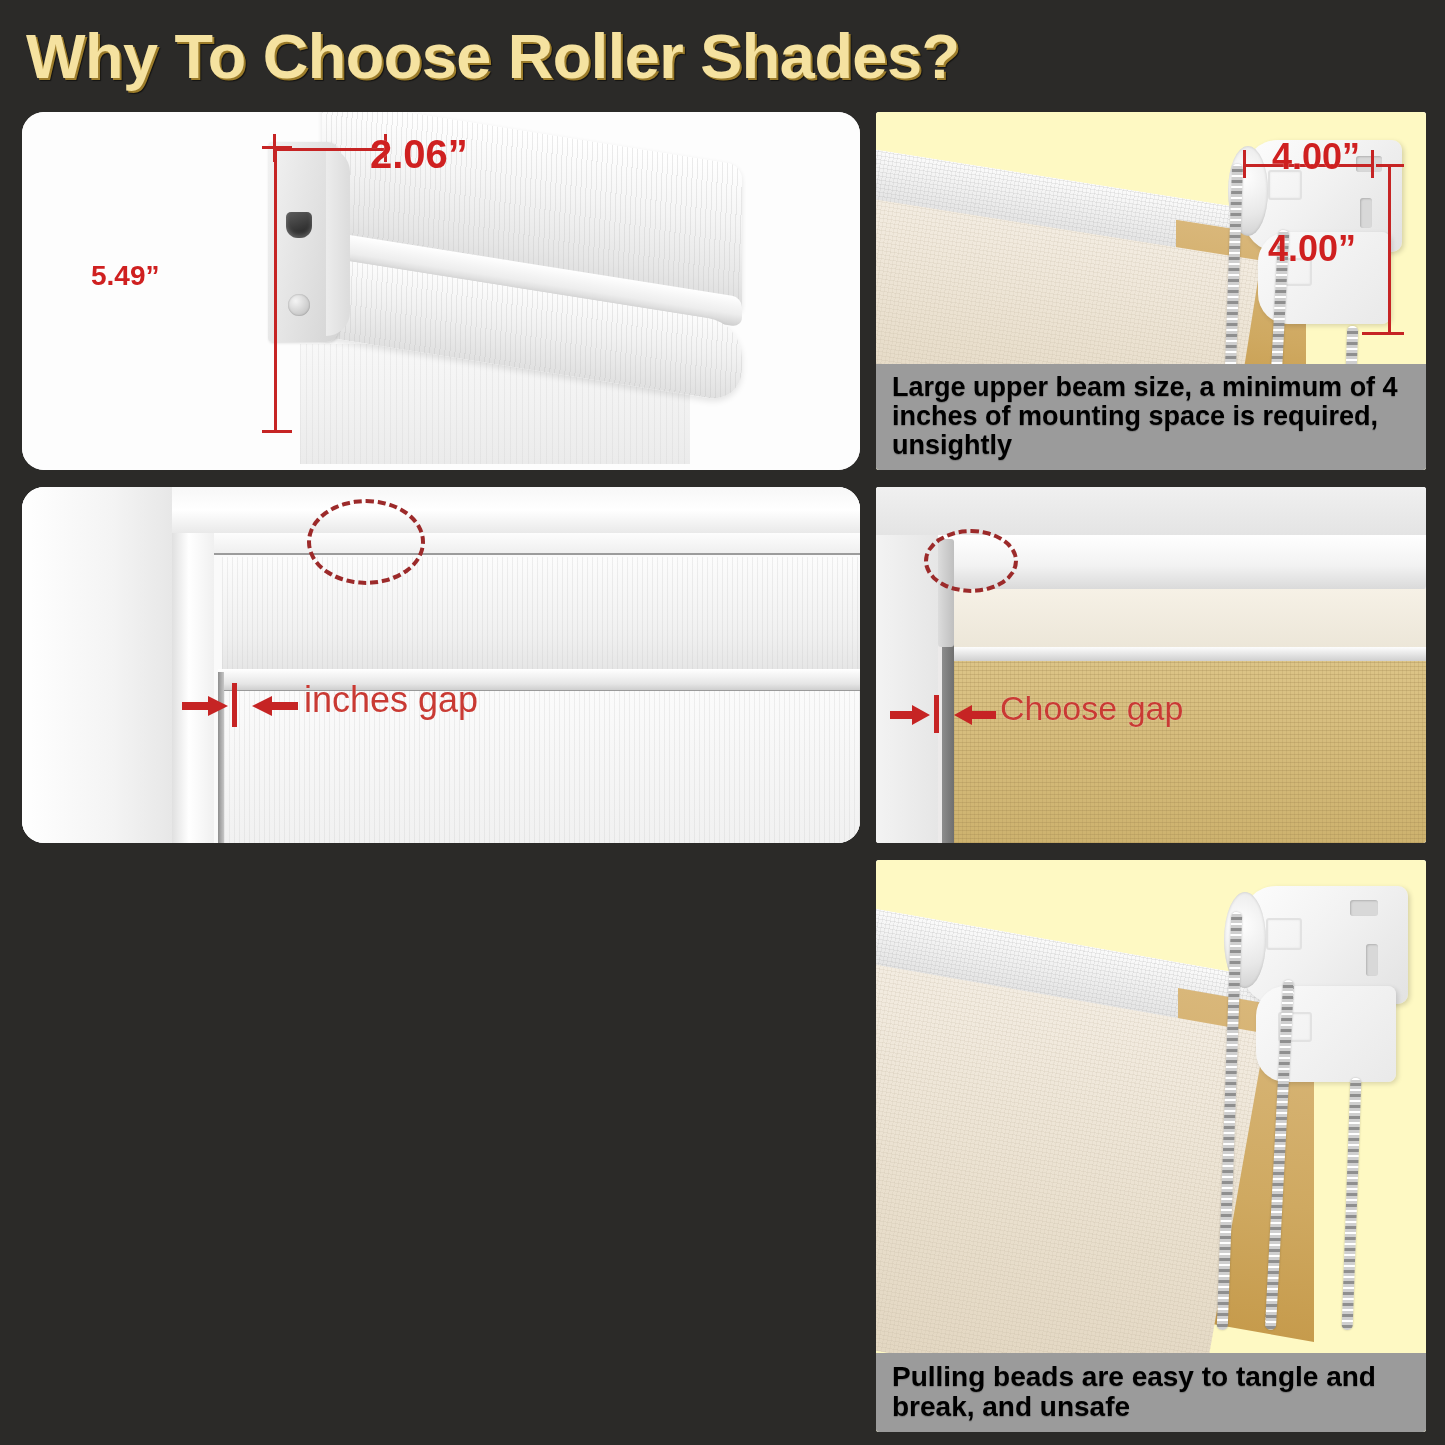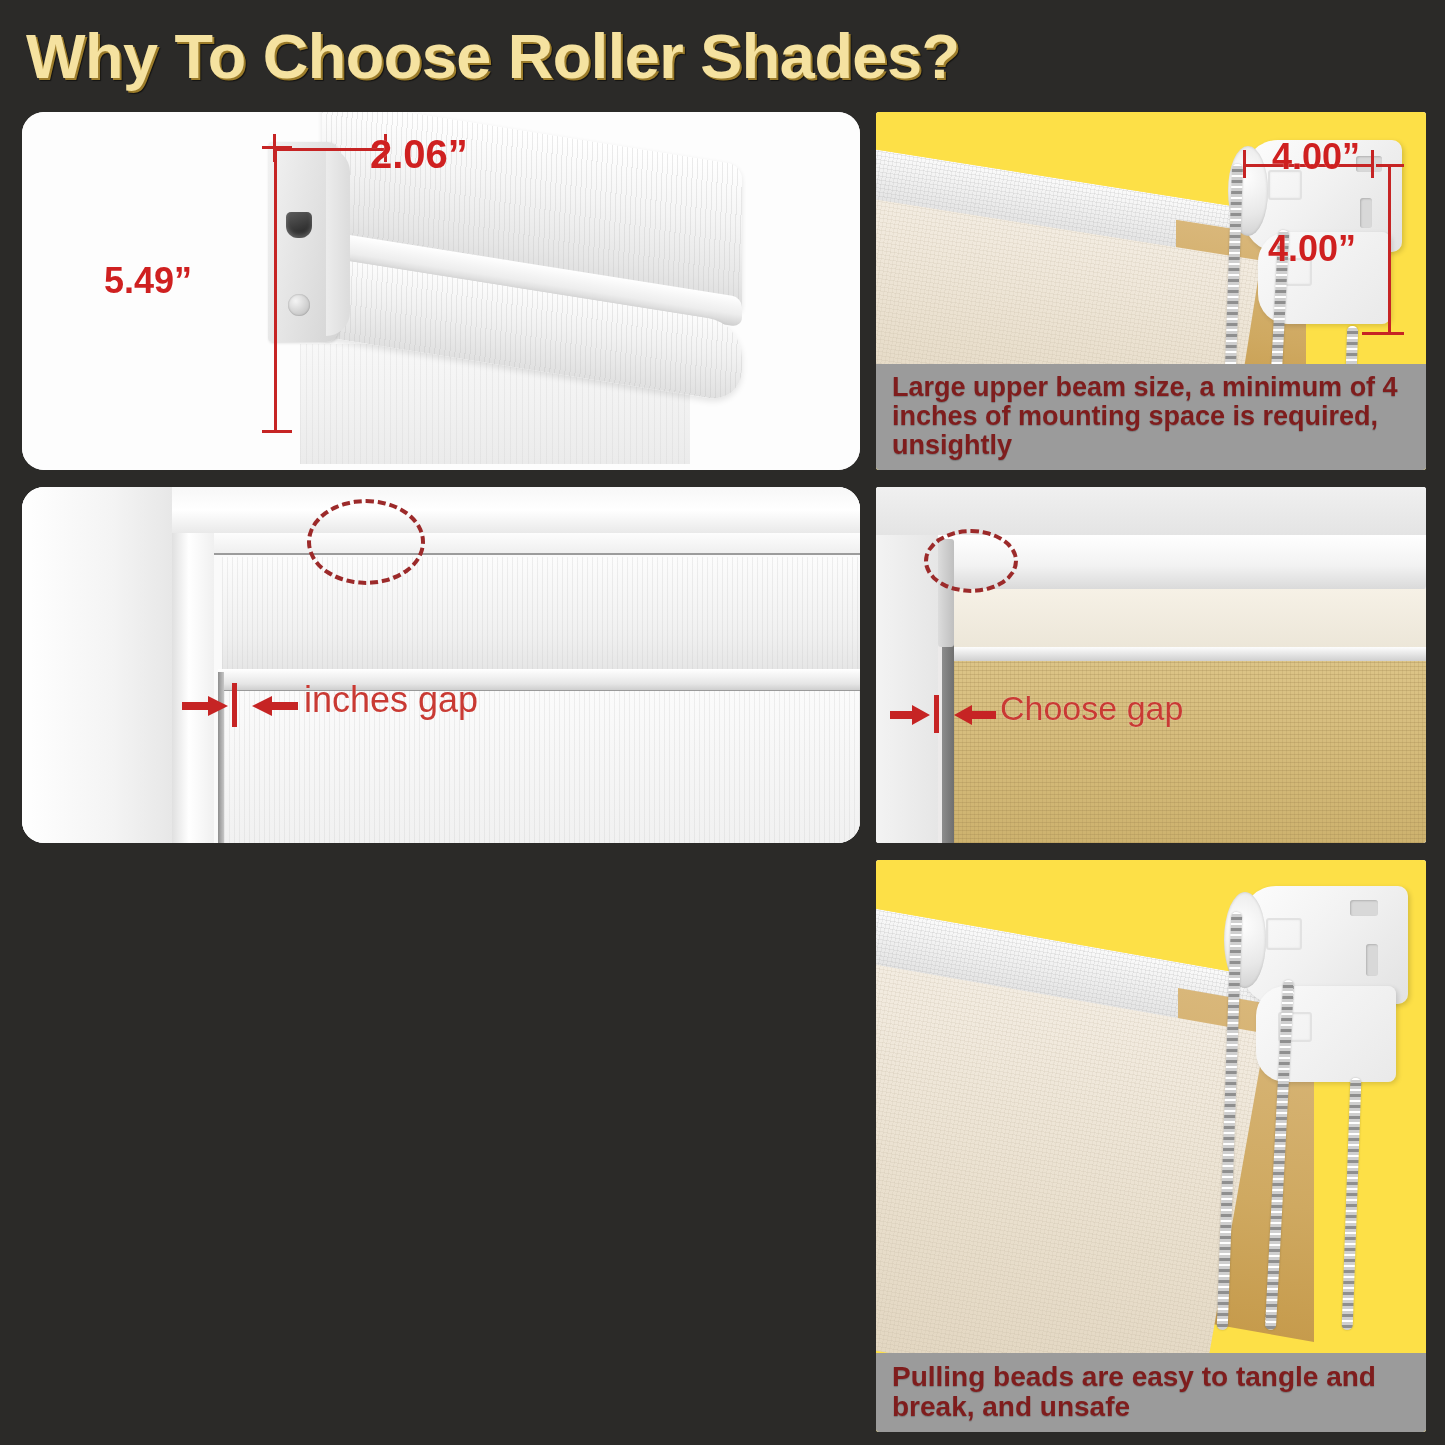--- a/index.html
+++ b/index.html
@@ -43,21 +43,21 @@
   }
   .cap-gold {
     background:linear-gradient(100deg,#f6e7a6 0%,#f0db93 28%,#e3c873 62%,#d3ac4c 100%);
     color:#191510; font-size:30px;
     border-bottom-left-radius:22px; border-bottom-right-radius:22px;
   }
   .r3 .cap-gold {
     background:linear-gradient(105deg,#f2dd92 0%,#ecd382 35%,#e0c268 75%,#d6b254 100%);
   }
   .cap-gray {
-    background:#9b9b9b; color:#7f1d1d; font-size:28px;
+    background:#9b9b9b; color:#000000; font-size:28px;
     text-shadow:0 1px 1px rgba(0,0,0,0.22);
   }
   .cap-gray.tall { font-size:27px; }
 
   
   .p1-bg { background:#fdfdfd; }
   .p1-endcap {
     position:absolute; left:246px; top:30px; width:70px; height:200px;
     background:linear-gradient(100deg,#f2f2f2,#e2e2e2 55%,#d4d4d4);
     border-radius:4px 10px 12px 4px;
@@ -113,21 +113,21 @@
 
   
   .dimline { position:absolute; background:#c62424; }
   .dimtick { position:absolute; background:#c62424; }
   .dimtext {
     position:absolute; color:#cf2020; font-weight:bold;
     text-shadow:0 0 1px rgba(255,255,255,.7);
   }
 
   
-  .rs-bg { background:#fde047; }
+  .rs-bg { background:#fef9c3; }
   .rs-tube {
     position:absolute;
     background:
       repeating-linear-gradient(0deg, rgba(175,175,175,.22) 0 1px, rgba(255,255,255,0) 1px 4px),
       repeating-linear-gradient(90deg, rgba(175,175,175,.18) 0 1px, rgba(255,255,255,0) 1px 4px),
       linear-gradient(180deg,#fbfbfb,#ececec 50%,#dcdcdc);
     border-radius:3px;
   }
   .rs-fabric {
     position:absolute;
@@ -291,21 +291,21 @@
       </div>
 
       <div class="dimline" style="left:252px; top:36px; width:112px; height:3px;"></div>
       <div class="dimtick" style="left:251px; top:22px; width:3px; height:28px;"></div>
       <div class="dimtick" style="left:362px; top:22px; width:3px; height:28px;"></div>
       <div class="dimtext" style="left:348px; top:20px; font-size:40px;">2.06”</div>
 
       <div class="dimline" style="left:252px; top:36px; width:3px; height:285px;"></div>
       <div class="dimtick" style="left:240px; top:34px; width:30px; height:3px;"></div>
       <div class="dimtick" style="left:240px; top:318px; width:30px; height:3px;"></div>
-      <div class="dimtext" style="left:82px; top:148px; font-size:36px;">5.49”</div>
+      <div class="dimtext" style="left:69px; top:148px; font-size:28px;">5.49”</div>
     </div>
 
   </div>
 
   <div class="panel right c-right r1">
     <div class="photo rs-bg">
 
       <div class="rs-tube" style="left:-10px; top:36px; width:420px; height:66px; transform:rotate(9deg); transform-origin:left top;"></div>
       <div class="rs-back" style="left:300px; top:118px; width:130px; height:175px; transform:skewY(9deg);"></div>
       <div class="rs-fabric" style="left:-10px; top:86px; width:400px; height:210px; transform:rotate(9deg); transform-origin:left top;"></div>

